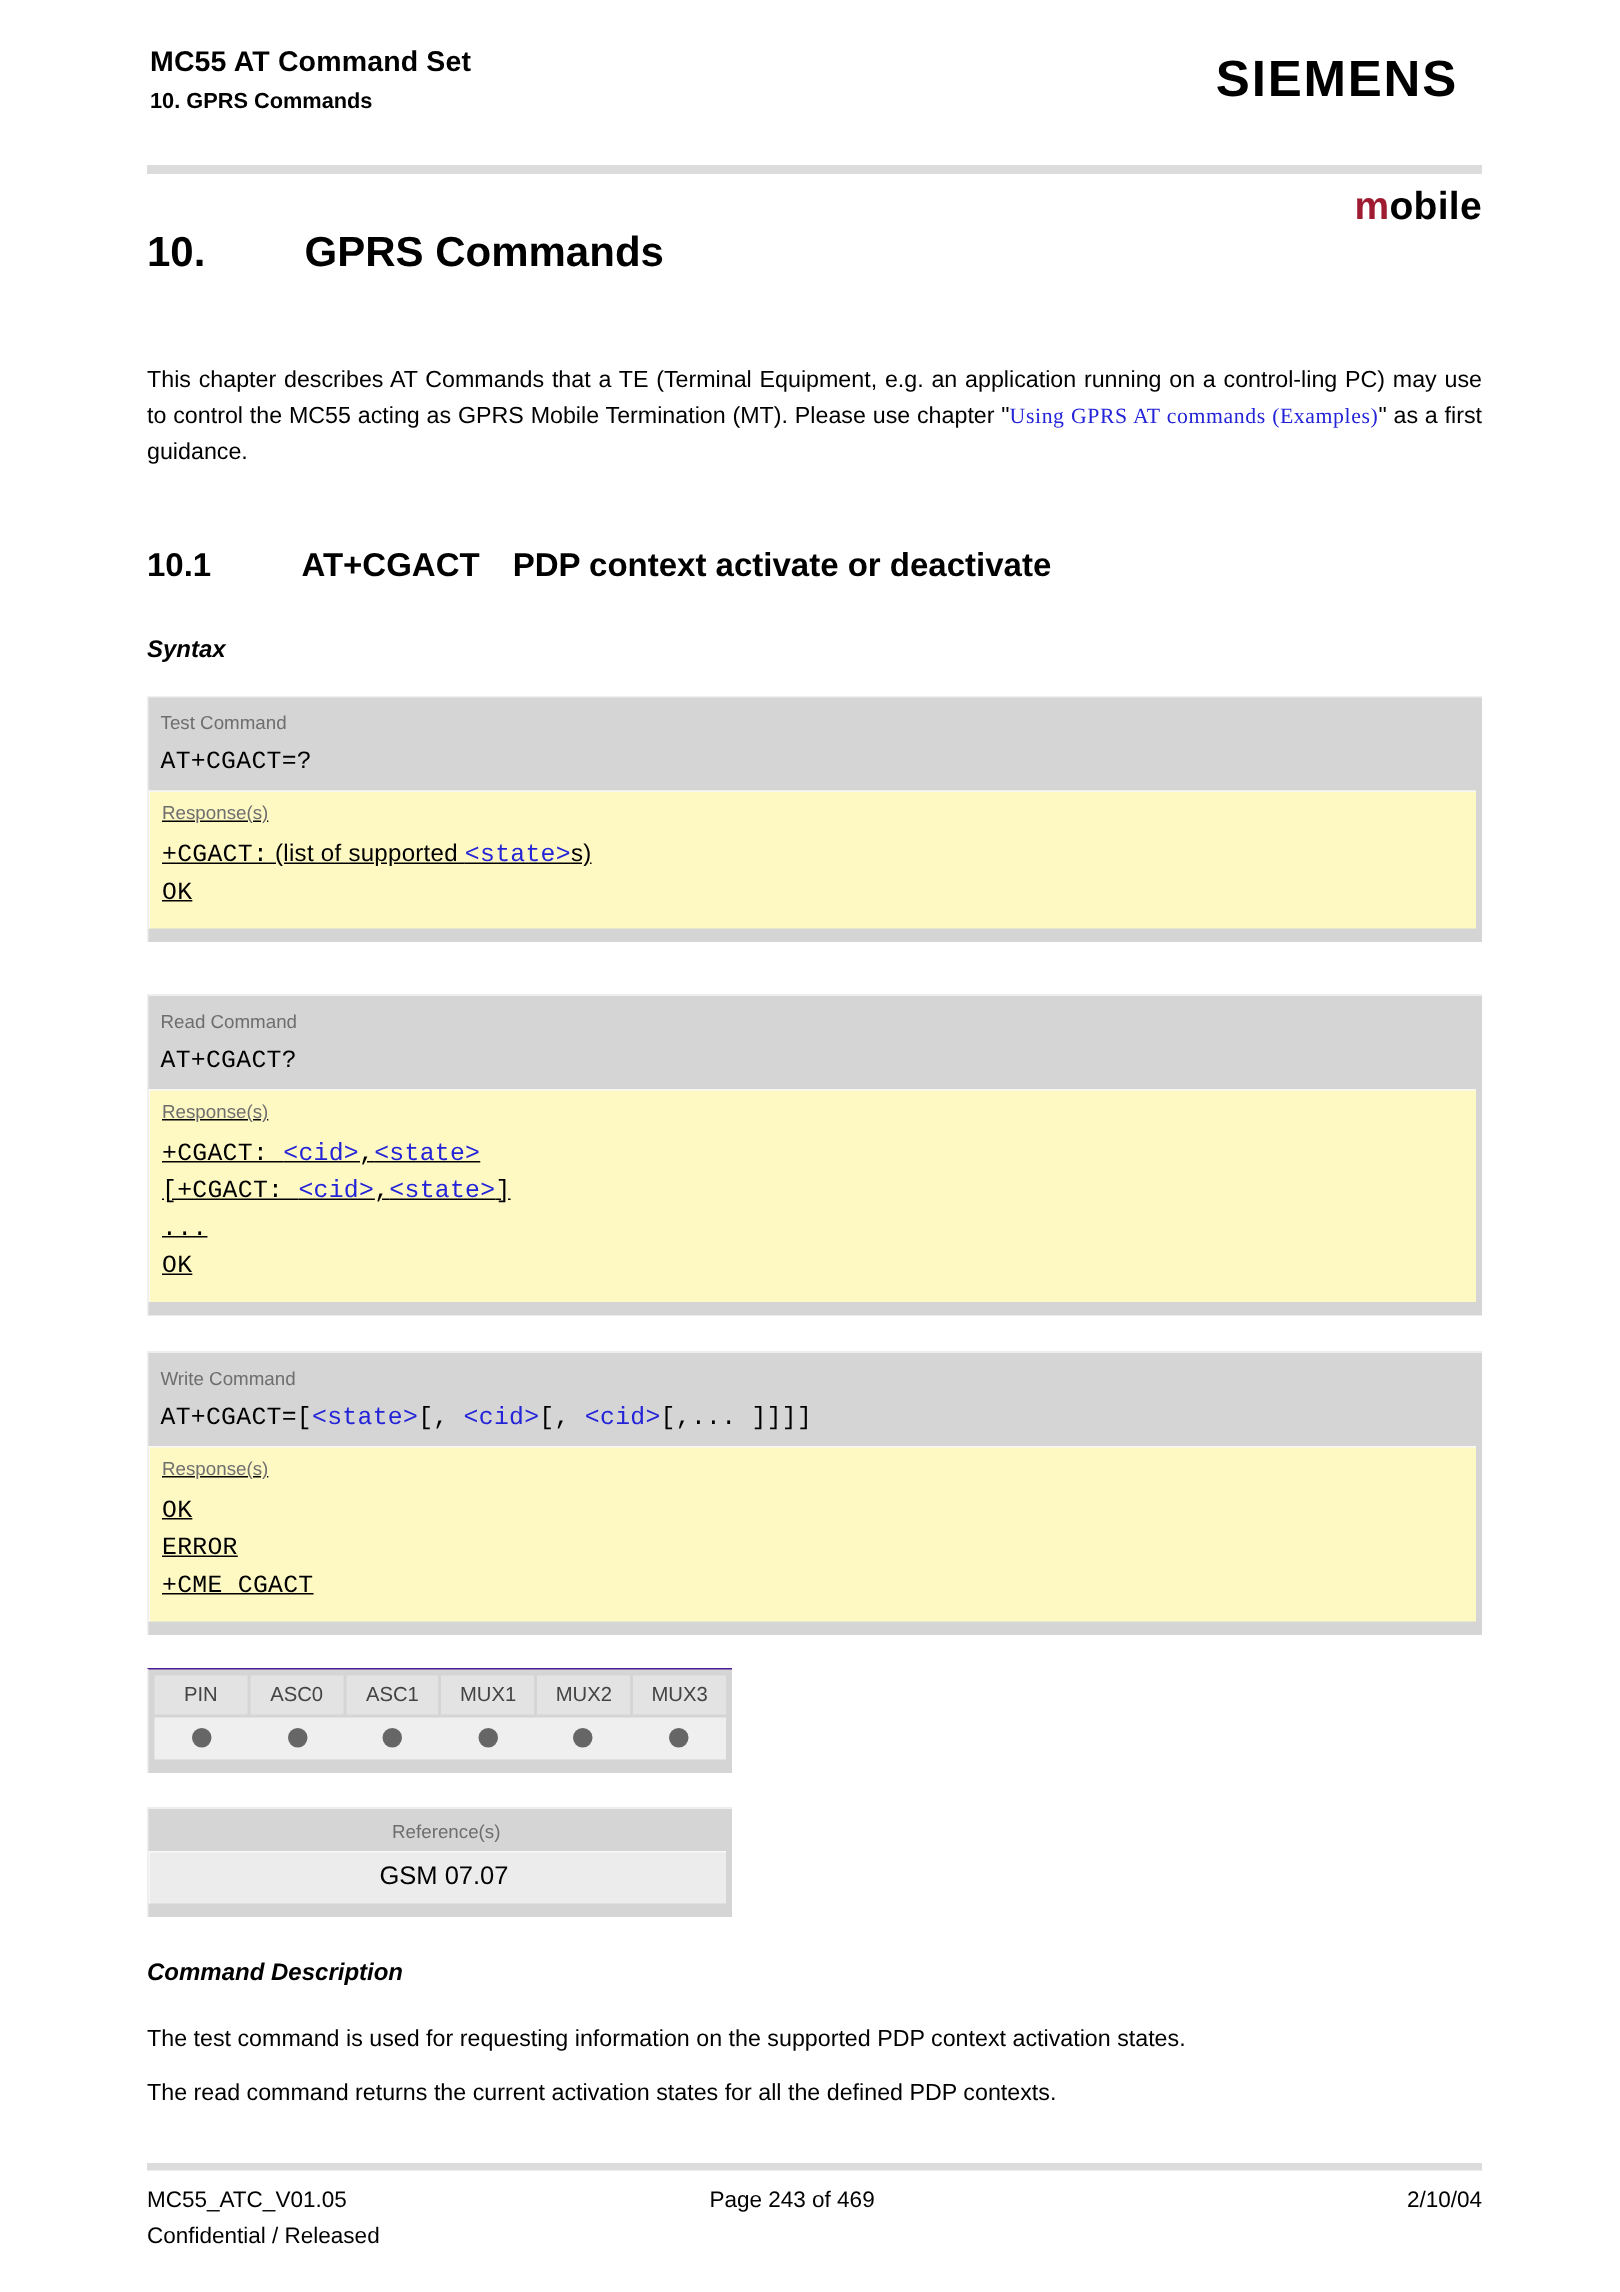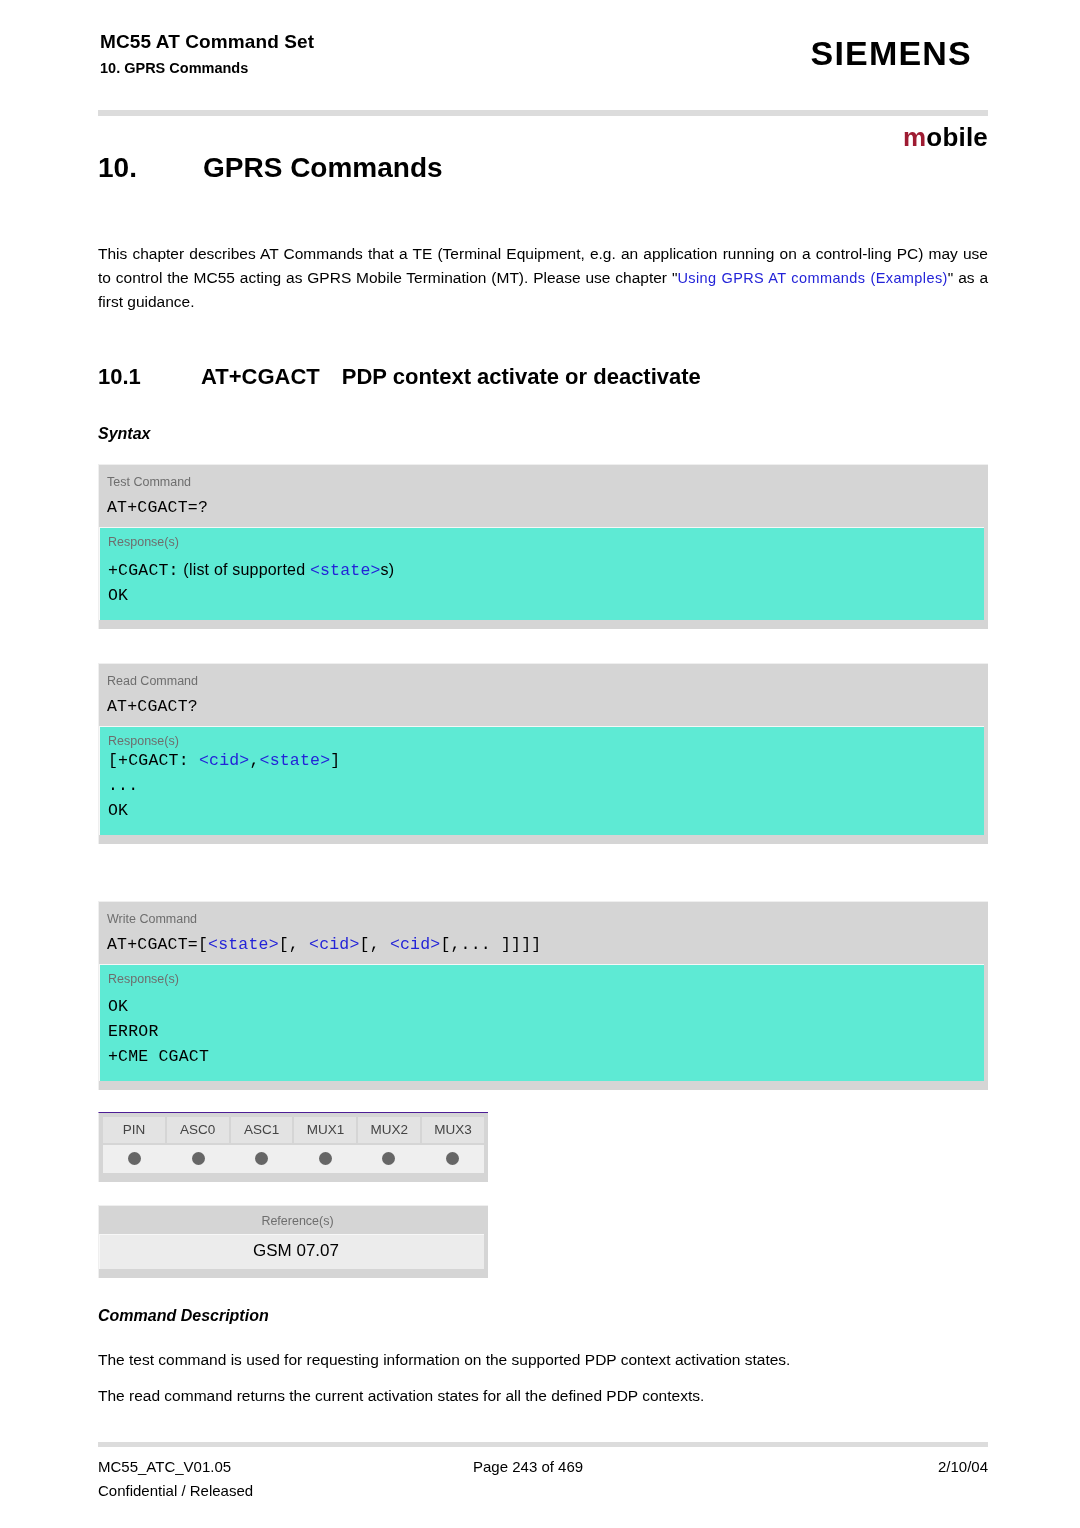--- a/index.html
+++ b/index.html
@@ -46,21 +46,21 @@
     font-size:28px; font-weight:bold;
   }
   .chapter-title .num { display:inline-block; width:105px; }
 
   
   .intro {
     position:absolute; left:98px; top:242px; width:890px;
     font-size:15.5px; line-height:24px; text-align:justify;
   }
   .mono-blue {
-    font-family:Liberation Sans, sans-serif;
+    font-family:Liberation Serif, serif;
     color:#2323d8; font-size:14.5px; letter-spacing:0.4px;
   }
 
   
   .section-head {
     position:absolute; left:98px; top:364px;
     font-size:22px; font-weight:bold;
   }
   .section-head .sn { display:inline-block; width:103px; }
   .section-head .cmd { display:inline-block; margin-right:22px; }
@@ -83,24 +83,25 @@
   .syn-label {
     font-size:12.5px; color:#6e6e6e; padding:1px 0 0 8px;
     font-family:"Liberation Sans", sans-serif;
   }
   .syn-cmd {
     font-family:"Liberation Mono", monospace;
     font-size:16.5px; color:#000; padding:9px 0 3px 8px;
     letter-spacing:0.2px;
   }
   .resp-panel {
-    background:#5eead4; margin:7px 4px 0 0;
+    background:#fef9c3; margin:7px 4px 0 0;
     padding:6px 0 12px 0;
     border-top:1px solid #f7f7f7;
     border-left:1px solid #f7f7f7;
+    text-decoration:underline;
   }
   .resp-line {
     font-family:"Liberation Mono", monospace;
     font-size:16.5px; padding:1px 0 1px 8px; letter-spacing:0.2px;
     line-height:23px;
   }
   .resp-line.first { padding-top:9px; }
   .sans { font-family:"Liberation Sans", sans-serif; font-size:16px; }
   .blue { color:#2323d8; }
 
@@ -191,20 +192,23 @@
     </div>
     <div class="resp-line">OK</div>
   </div>
 </div>
 
 <div class="syn-block" id="block-read" style="top:663px;">
   <div class="syn-label">Read Command</div>
   <div class="syn-cmd">AT+CGACT?</div>
   <div class="resp-panel">
     <div class="syn-label">Response(s)</div>
+    <div class="resp-line first">
+      <span>+CGACT: </span><span class="blue">&lt;cid&gt;</span><span>,</span><span class="blue">&lt;state&gt;</span>
+    </div>
     <div class="resp-line">
       <span>[+CGACT: </span><span class="blue">&lt;cid&gt;</span><span>,</span><span class="blue">&lt;state&gt;</span><span>]</span>
     </div>
     <div class="resp-line">...</div>
     <div class="resp-line">OK</div>
   </div>
 </div>
 
 <div class="syn-block" id="block-write" style="top:901px;">
   <div class="syn-label">Write Command</div>

